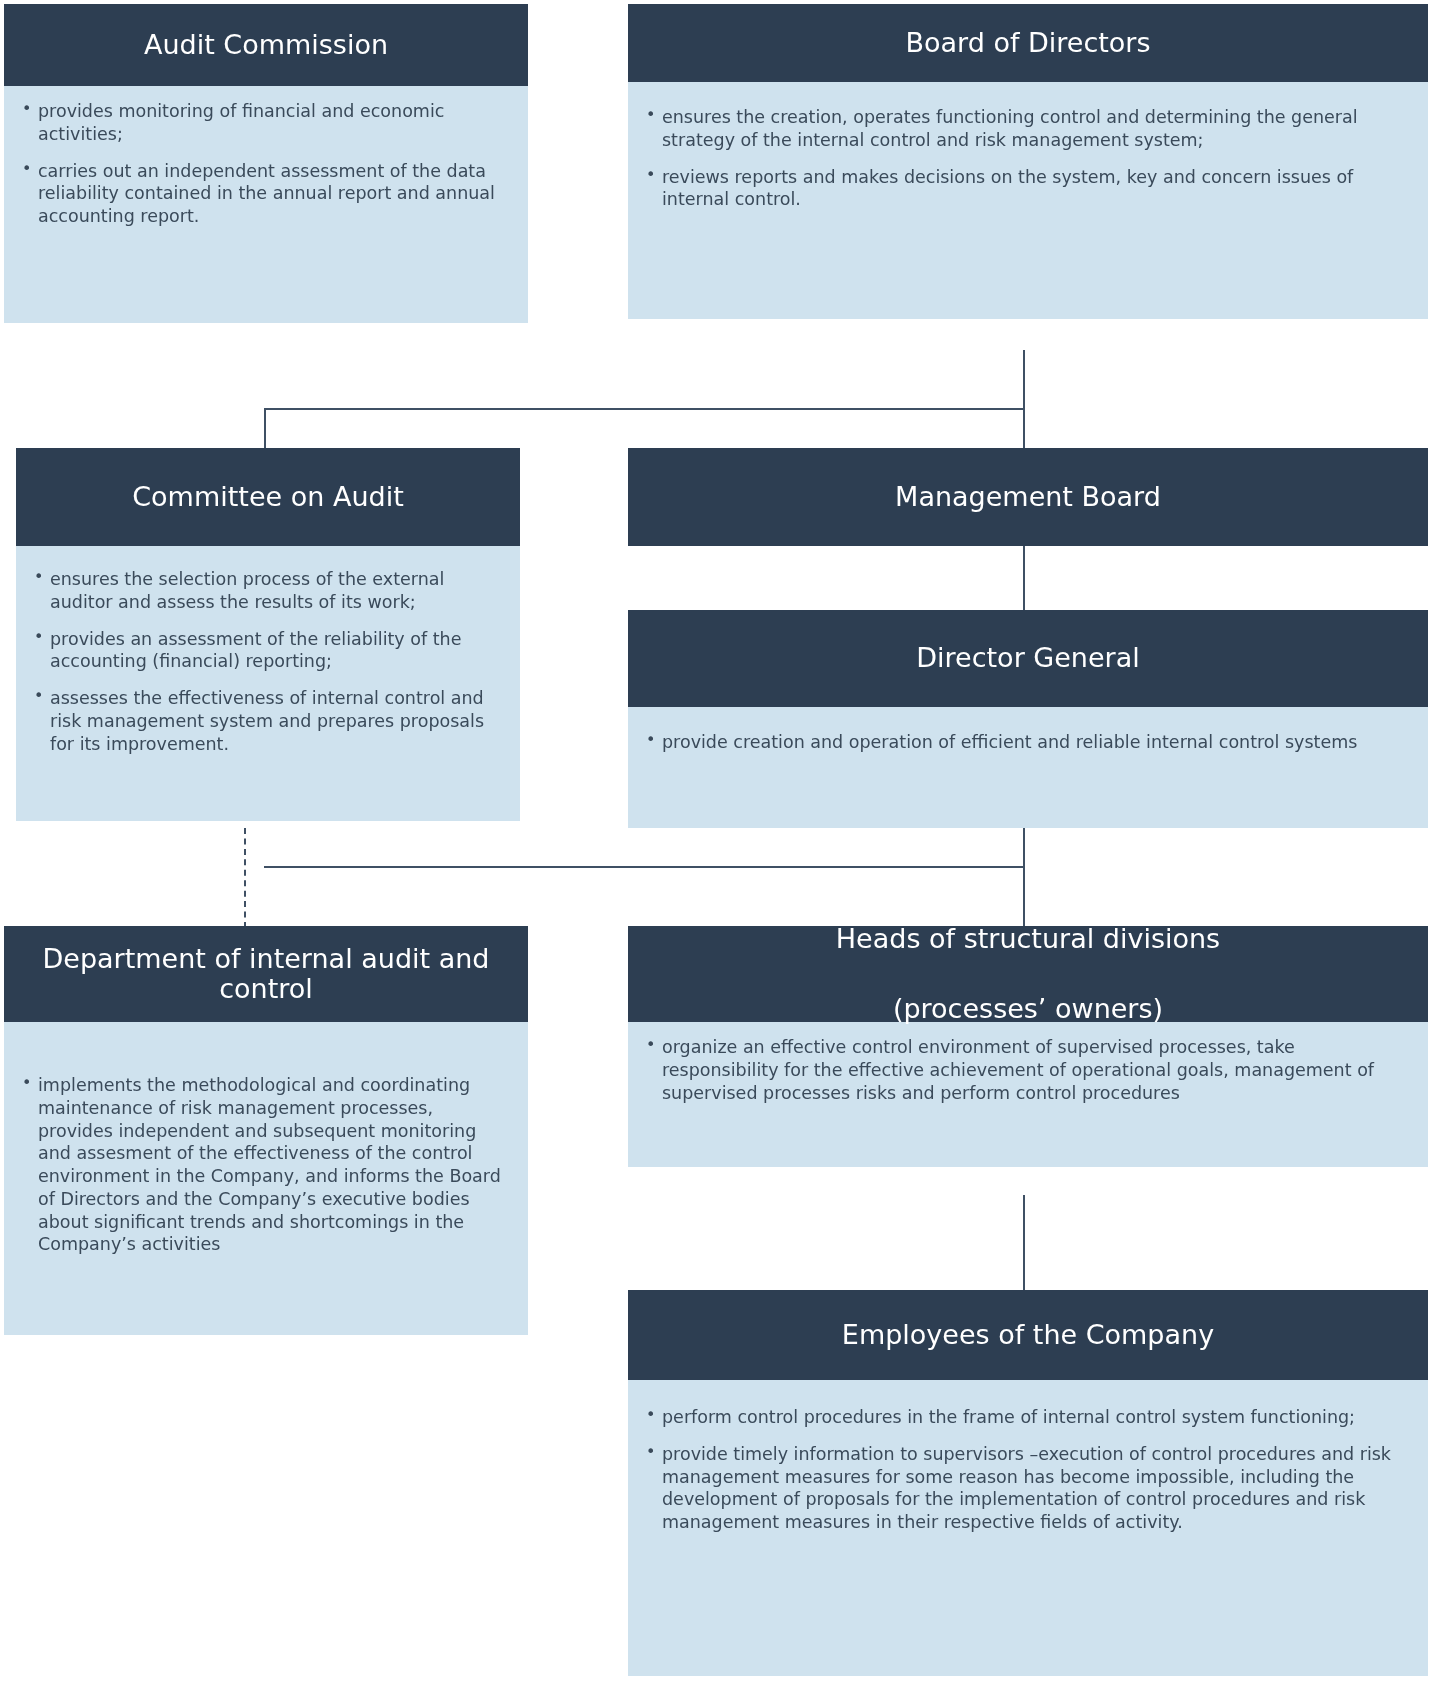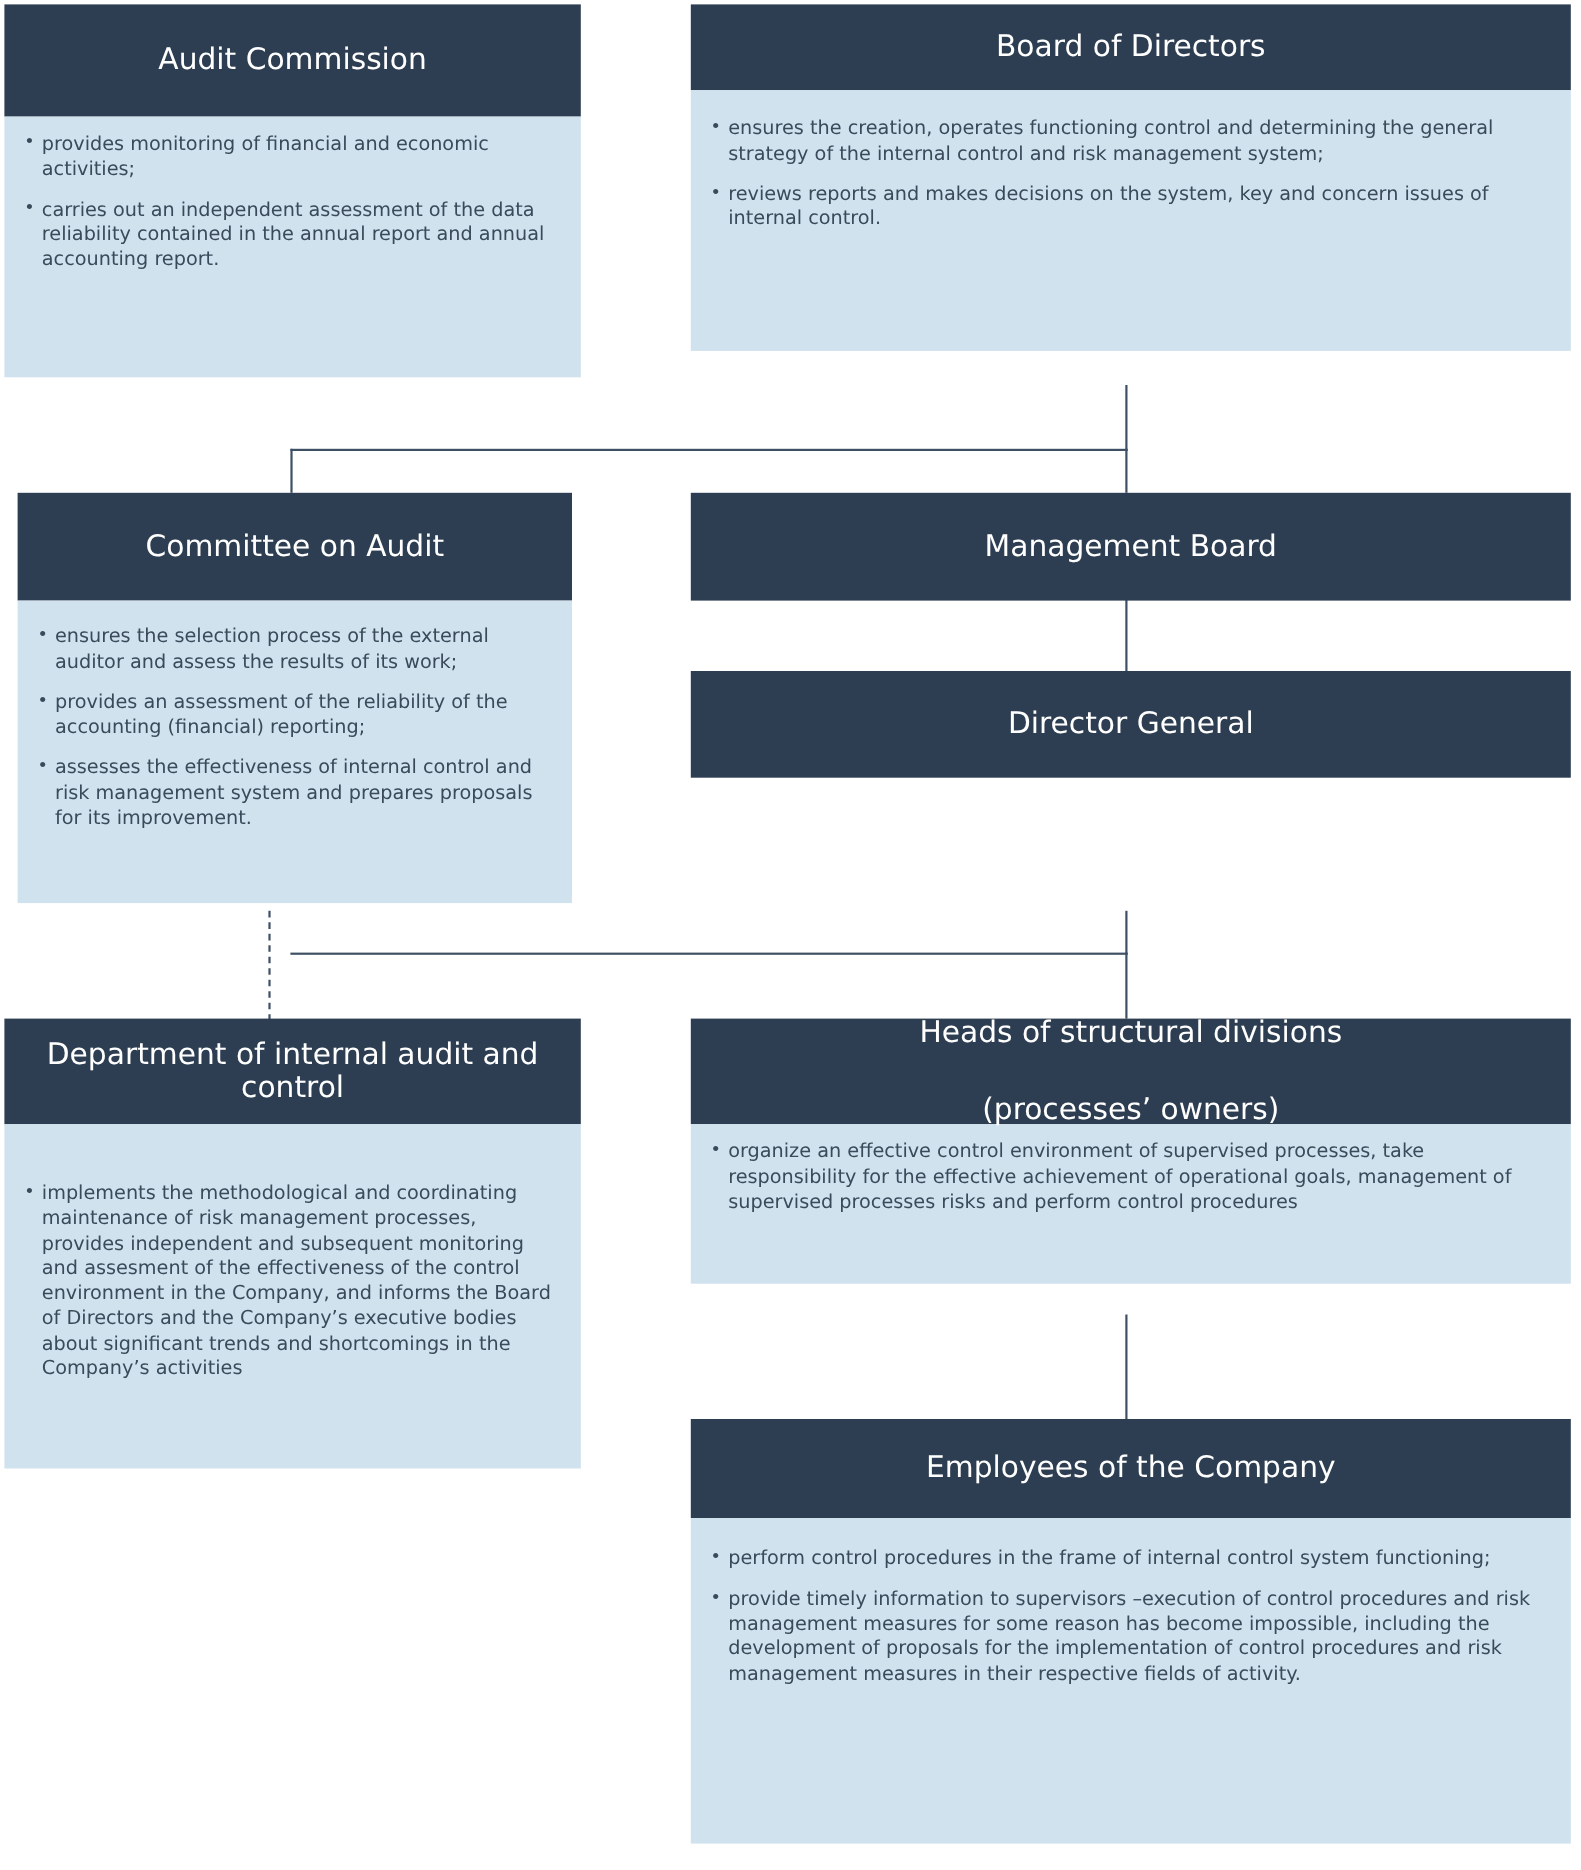--- a/index.html
+++ b/index.html
@@ -98,21 +98,21 @@
   <div class="line line-v" style="left:1023px; top:545px; height:65px;"></div>
 
   <div class="line line-v" style="left:1023px; top:828px; height:40px;"></div>
   <div class="line line-h" style="left:264px; top:866px; width:761px;"></div>
   <div class="line line-v" style="left:1023px; top:866px; height:60px;"></div>
   <div class="dashed-v" style="left:244px; top:828px; height:100px;"></div>
 
   <div class="line line-v" style="left:1023px; top:1195px; height:95px;"></div>
 
   <div class="node" style="left:4px; top:4px; width:524px;">
-    <div class="node-header" style="height:102px;">Audit Commission</div>
+    <div class="node-header" style="height:82px;">Audit Commission</div>
     <div class="node-body" style="height:237px;">
       <ul>
         <li>provides monitoring of financial and economic activities;</li>
         <li>carries out an independent assessment of the data reliability contained in the annual report and annual accounting report.</li>
       </ul>
     </div>
   </div>
 
   <div class="node" style="left:628px; top:4px; width:800px;">
     <div class="node-header" style="height:78px;">Board of Directors</div>
@@ -134,20 +134,25 @@
       </ul>
     </div>
   </div>
 
   <div class="node" style="left:628px; top:448px; width:800px;">
     <div class="node-header" style="height:98px;">Management Board</div>
   </div>
 
   <div class="node" style="left:628px; top:610px; width:800px;">
     <div class="node-header" style="height:97px;">Director General</div>
+    <div class="node-body" style="height:121px; padding-top:24px;">
+      <ul>
+        <li>provide creation and operation of  efficient and reliable internal control systems</li>
+      </ul>
+    </div>
   </div>
 
   <div class="node" style="left:4px; top:926px; width:524px;">
     <div class="node-header" style="height:96px;">Department of internal audit and control</div>
     <div class="node-body" style="height:313px; padding-top:52px;">
       <ul>
         <li>implements the methodological and coordinating maintenance of risk management processes, provides independent and subsequent monitoring and assesment of the effectiveness of the control environment in the Company, and informs the Board of Directors and the Company’s executive bodies about significant trends and shortcomings in the Company’s activities</li>
       </ul>
     </div>
   </div>

